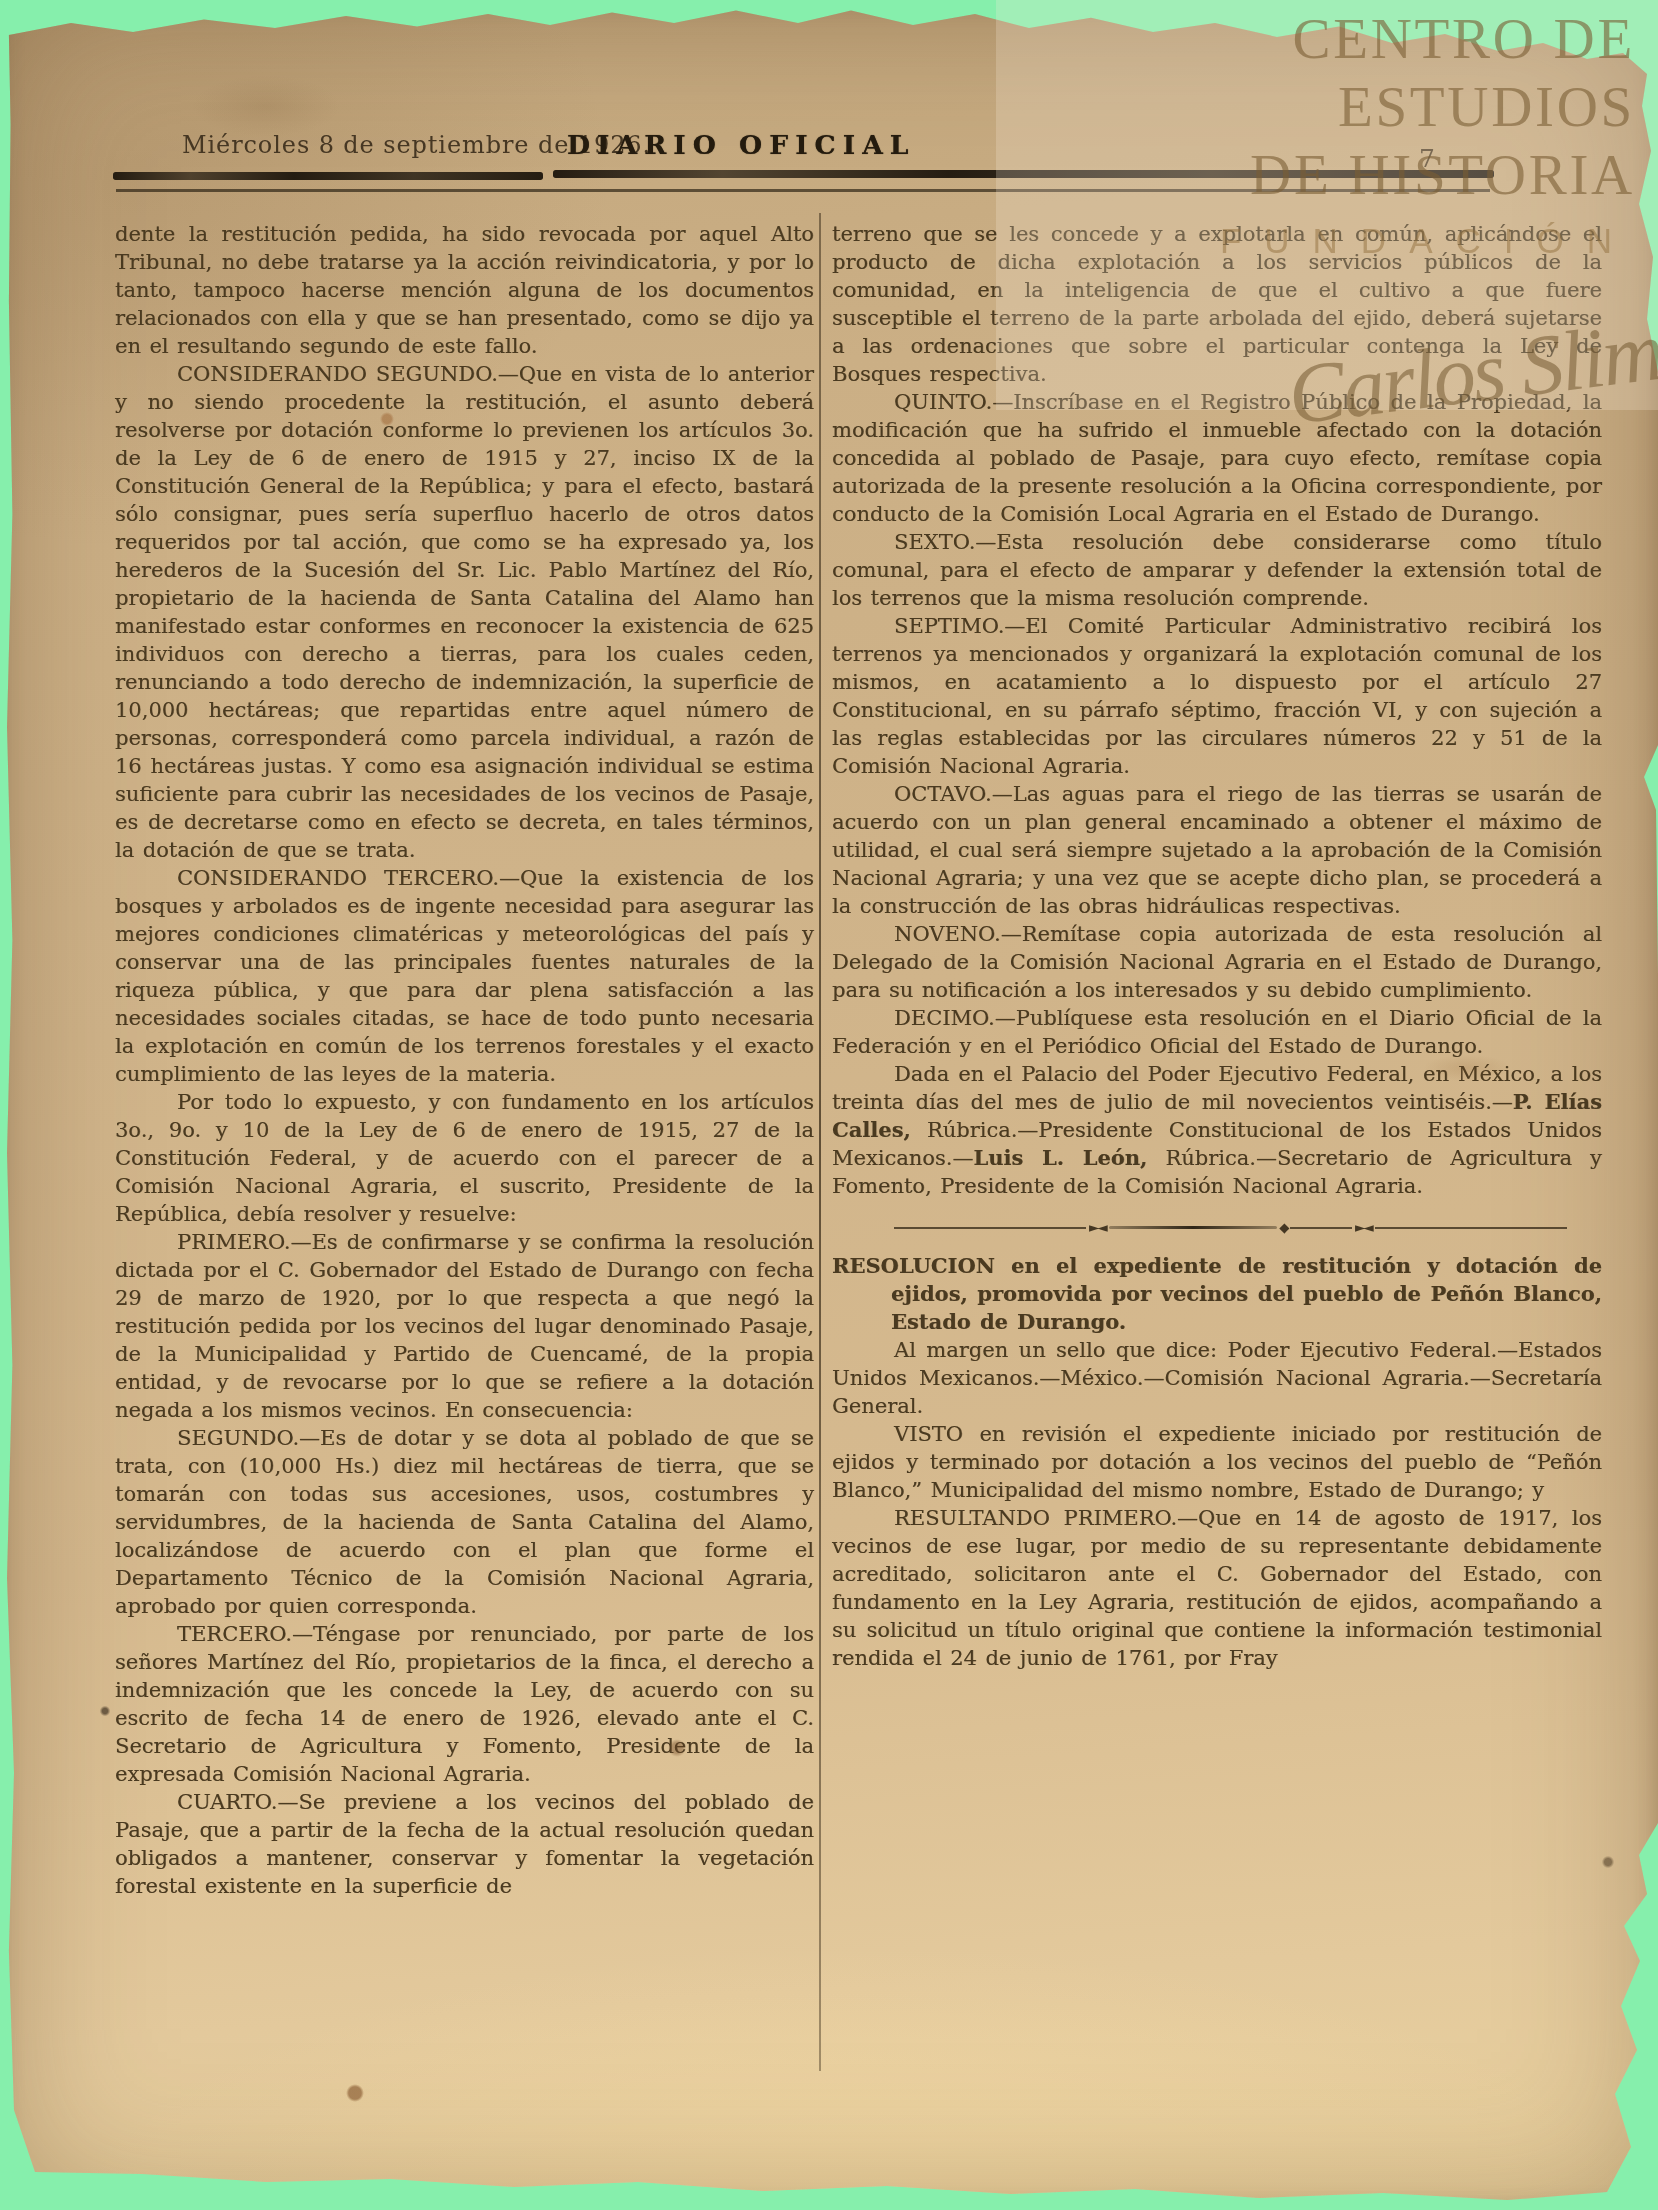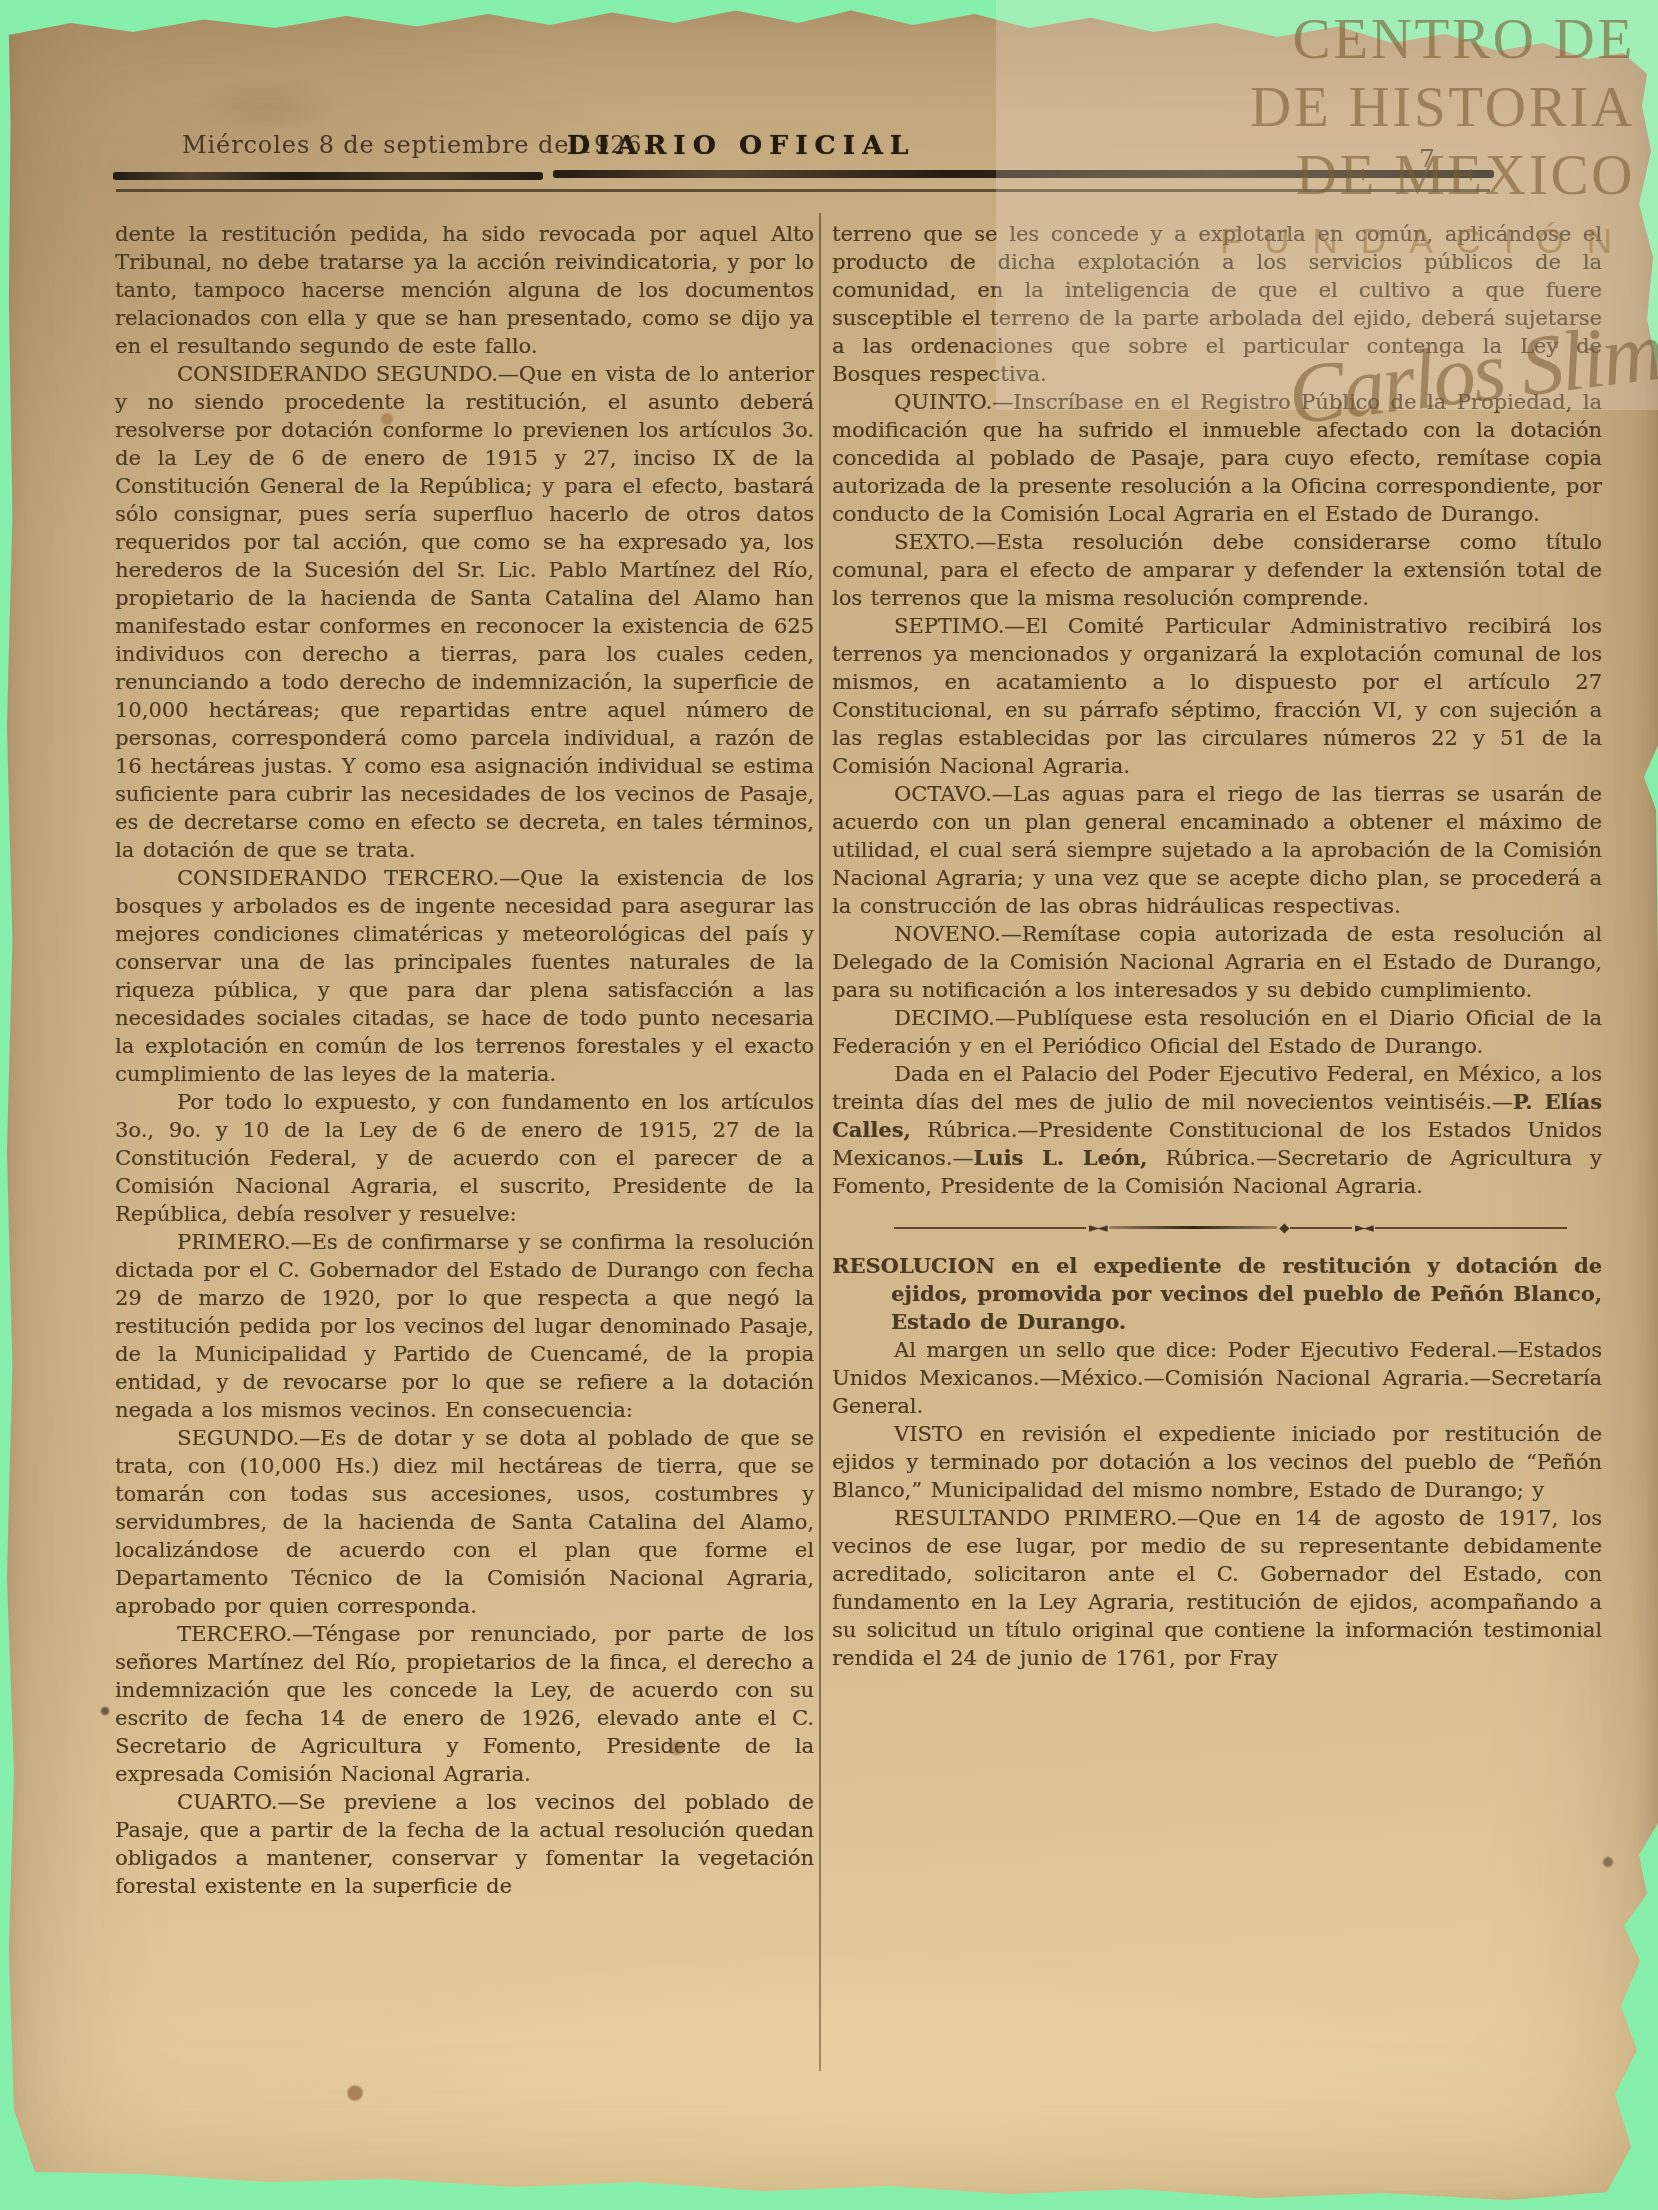--- a/index.html
+++ b/index.html
@@ -120,19 +120,19 @@
         </div>
         <p class="p-hang g2"><span class="b">RESOLUCION en el expediente de restitución y dotación de ejidos, promovida por vecinos del pueblo de Peñón Blanco, Estado de Durango.</span></p>
         <p class="p-ind g2"><span>Al margen un sello que dice: Poder Ejecutivo Federal.—Estados Unidos Mexicanos.—México.—Comisión Nacional Agraria.—Secretaría General.</span></p>
         <p class="p-ind g2"><span>VISTO en revisión el expediente iniciado por restitución de ejidos y terminado por dotación a los vecinos del pueblo de “Peñón Blanco,” Municipalidad del mismo nombre, Estado de Durango; y</span></p>
         <p class="p-ind g2"><span>RESULTANDO PRIMERO.—Que en 14 de agosto de 1917, los vecinos de ese lugar, por medio de su representante debidamente acreditado, solicitaron ante el C. Gobernador del Estado, con fundamento en la Ley Agraria, restitución de ejidos, acompañando a su solicitud un título original que contiene la información testimonial rendida el 24 de junio de 1761, por Fray</span></p>
       </div>
     <div class="stains"></div>
   </div>
   <div class="watermark">
     <div class="wm-line">CENTRO DE</div>
+    <div class="wm-line">ESTUDIOS</div>
     <div class="wm-line">DE HISTORIA</div>
-    <div class="wm-line">DE MEXICO</div>
     <div class="wm-found">FUNDACIÓN</div>
     <div class="wm-sig">Carlos Slim</div>
   </div>
 </div>
 
 
 </body></html>

